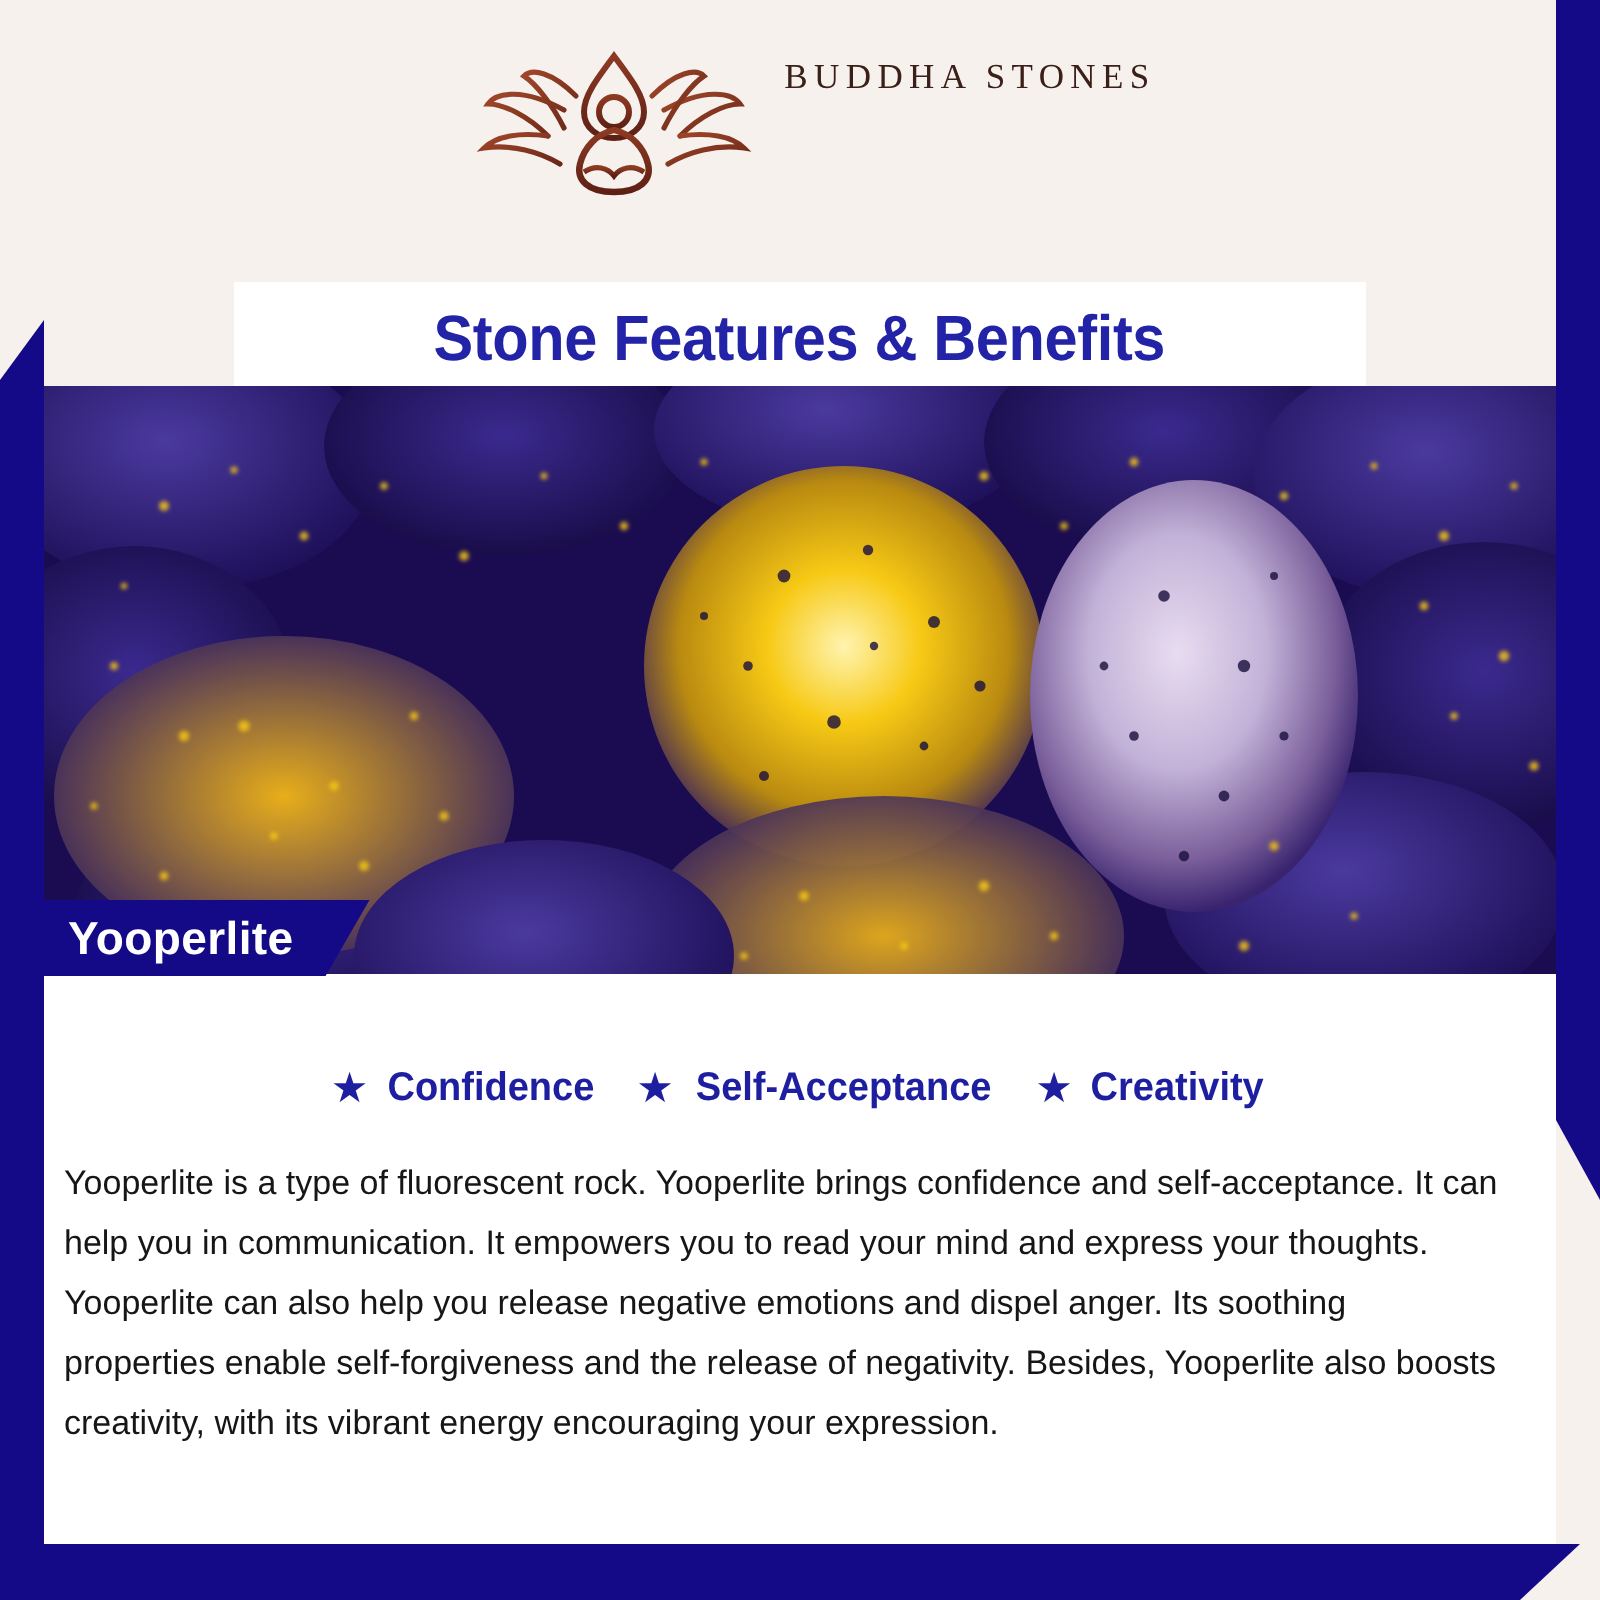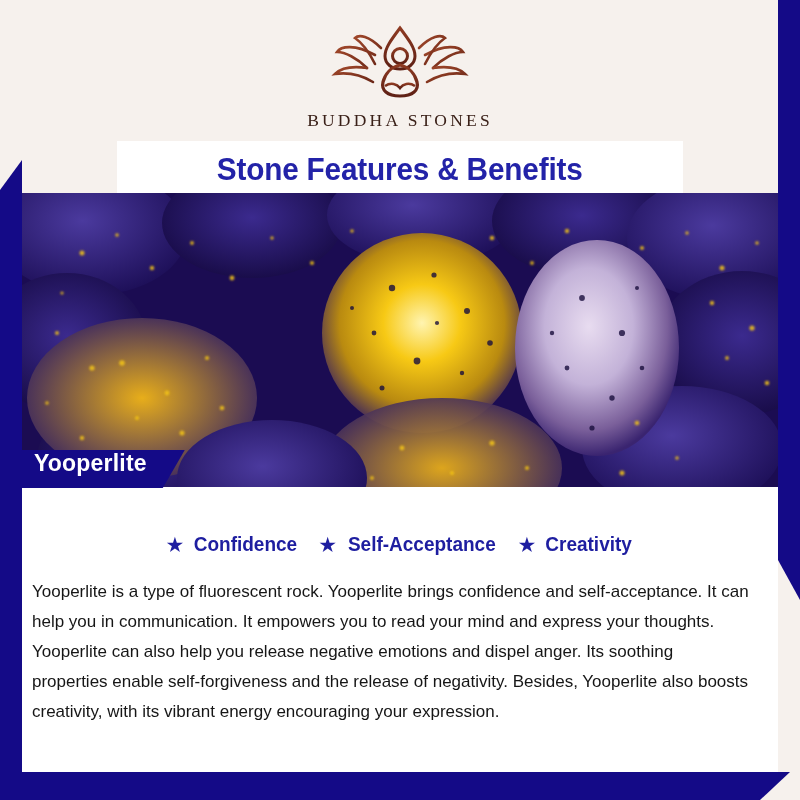--- a/index.html
+++ b/index.html
@@ -46,21 +46,21 @@
   }
 
   
   #header {
     position:absolute; left:22px; top:0; width:756px; height:193px;
     background:#f6f1ed;
     display:flex; flex-direction:column; align-items:center;
   }
   #logo-block {
     margin-top:22px;
-    display:flex; flex-direction:column; align-items:center;
+    display:flex; 
   }
   #logo-mark { width:170px; height:82px; display:block; }
   #brand-name {
     margin-top:6px;
     font-family:"Liberation Serif", serif;
     font-size:17.5px;
     letter-spacing:3.2px;
     color:#3a2018;
     font-weight:400;
   }
@@ -88,21 +88,21 @@
     overflow:hidden;
     background:#221066;
   }
   #photo svg { display:block; width:100%; height:100%; }
 
   
   #stone-tag {
     position:absolute; left:0px; top:450px;
     height:38px; padding-left:34px; padding-right:38px;
     background:#140a87;
-    display:flex; align-items:flex-start;
+    display:flex; align-items:center;
     clip-path: polygon(0 0, 100% 0, calc(100% - 22px) 100%, 0 100%);
     z-index:5;
   }
   #stone-tag-label {
     color:#ffffff; font-size:23px; font-weight:bold;
     letter-spacing:0.2px;
   }
 
   
   #content {

